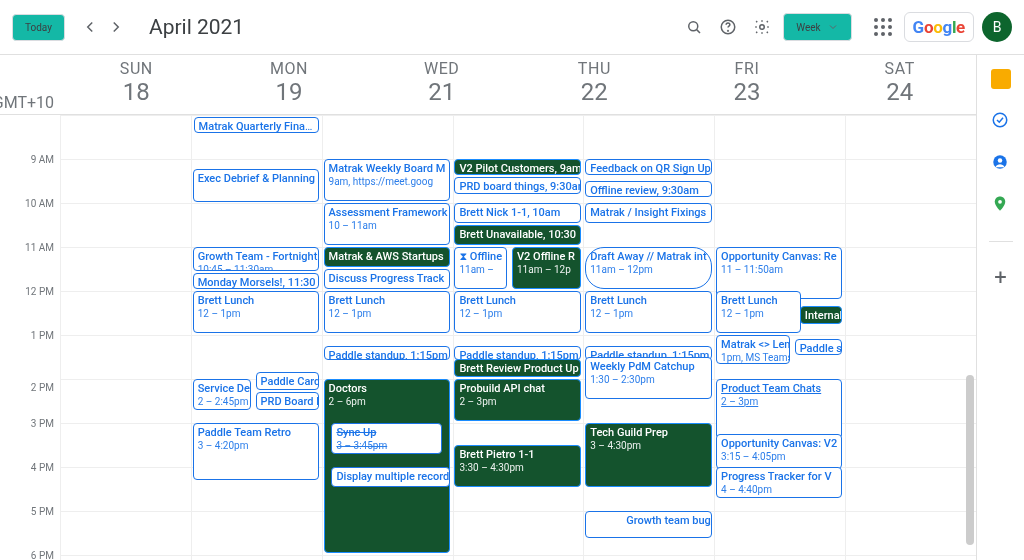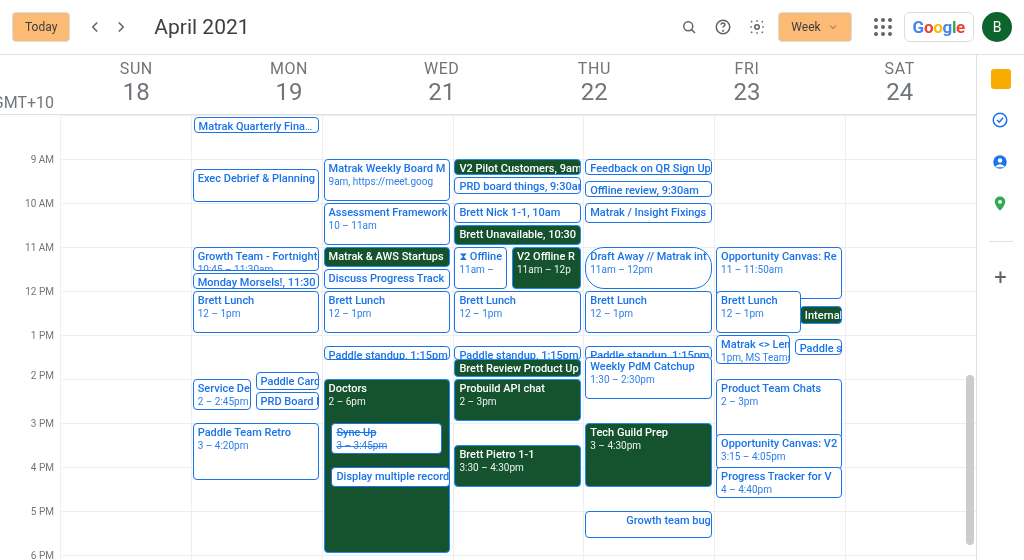--- a/index.html
+++ b/index.html
@@ -1,18 +1,18 @@
 <!DOCTYPE html>
 <html><head>
 <meta charset="utf-8">
 <style>
 *{box-sizing:border-box;margin:0;padding:0;font-family:Roboto,Arial,sans-serif}
 html,body{width:1024px;height:560px;overflow:hidden;background:#fff;color:#3c4043}
 .topbar{height:55px;display:flex;align-items:center;padding:0 12px;border-bottom:1px solid #e0e0e0;gap:8px}
-.btn-outline{border:1px solid #dadce0;border-radius:4px;padding:7px 12px;font-size:12px;color:#3c4043;cursor:pointer;background:#fdba74}
+.btn-outline{border:1px solid #dadce0;border-radius:4px;padding:7px 12px;font-size:10px;color:#3c4043;cursor:pointer;background:#14b8a6}
 .nav-arrows{display:flex;gap:0;margin-left:4px}
 .icn{width:26px;height:26px;display:inline-flex;align-items:center;justify-content:center;color:#5f6368;cursor:pointer;border-radius:50%;font-size:16px}
 .month{font-size:21px;color:#3c4043;margin-left:12px}
 .spacer{flex:1}
 .view-sel{display:flex;align-items:center;gap:6px}
 .apps-dots{width:18px;height:18px;display:grid;grid-template-columns:repeat(3,4px);grid-template-rows:repeat(3,4px);gap:3px}
 .apps-dots span{width:4px;height:4px;background:#5f6368;border-radius:50%}
 .gbox{border:1px solid #dadce0;border-radius:6px;padding:4px 8px;font-size:17px;letter-spacing:-.3px}
 .gbox b:nth-child(1){color:#4285F4}.gbox b:nth-child(2){color:#EA4335}.gbox b:nth-child(3){color:#FBBC05}.gbox b:nth-child(4){color:#4285F4}.gbox b:nth-child(5){color:#34A853}.gbox b:nth-child(6){color:#EA4335}
 .avatar{width:30px;height:30px;border-radius:50%;background:#0d652d;color:#fff;display:flex;align-items:center;justify-content:center;font-size:14px}
@@ -131,21 +131,21 @@
           <div class="dn">24</div>
         </div>
       </div>
     <div class="gridwrap">
       <div class="hourcol" id="hourcol">
           <div class="hourlabel" style="top: 44px;">9 AM</div>
           <div class="hourlabel" style="top: 88px;">10 AM</div>
           <div class="hourlabel" style="top: 132px;">11 AM</div>
           <div class="hourlabel" style="top: 176px;">12 PM</div>
           <div class="hourlabel" style="top: 220px;">1 PM</div>
-          <div class="hourlabel" style="top: 260px;">2 PM</div>
+          <div class="hourlabel" style="top: 272px;">2 PM</div>
           <div class="hourlabel" style="top: 308px;">3 PM</div>
           <div class="hourlabel" style="top: 352px;">4 PM</div>
           <div class="hourlabel" style="top: 396px;">5 PM</div>
           <div class="hourlabel" style="top: 440px;">6 PM</div>
         </div>
       <div class="gridlines" id="gridlines">
           <div class="hline" style="top: 0px;"></div>
           <div class="hline" style="top: 44px;"></div>
           <div class="hline" style="top: 88px;"></div>
           <div class="hline" style="top: 132px;"></div>
@@ -306,21 +306,21 @@
           <div class="ev ev-solid" style="left: 80.7714%; width: 4.64286%; top: 191.4px; height: 17.8px;">
             <div class="t ">Internal Pre</div>
           </div>
           <div class="ev ev-outline" style="left: 71.6286%; width: 8.07143%; top: 220px; height: 28.8px;">
             <div class="t ">Matrak &lt;&gt; Lendlease</div>
             <div class="s ">1pm, MS Teams (dia</div>
           </div>
           <div class="ev ev-outline" style="left: 80.2%; width: 5.21429%; top: 224.4px; height: 15.6px;">
             <div class="t ">Paddle stan</div>
           </div>
-          <div class="ev ev-outline" style="left: 71.6286%; width: 13.7857%; top: 264px; height: 60px;">
+          <div class="ev ev-outline" style="left: 71.6286%; width: 13.7857%; top: 264px; height: 60px; text-decoration: underline;">
             <div class="t ">Product Team Chats</div>
             <div class="s ">2 – 3pm</div>
           </div>
           <div class="ev ev-outline" style="left: 71.6286%; width: 13.7857%; top: 319px; height: 35.4px;">
             <div class="t ">Opportunity Canvas: V2</div>
             <div class="s ">3:15 – 4:05pm</div>
           </div>
           <div class="ev ev-outline" style="left: 71.6286%; width: 13.7857%; top: 352px; height: 31px;">
             <div class="t ">Progress Tracker for V</div>
             <div class="s ">4 – 4:40pm</div>

